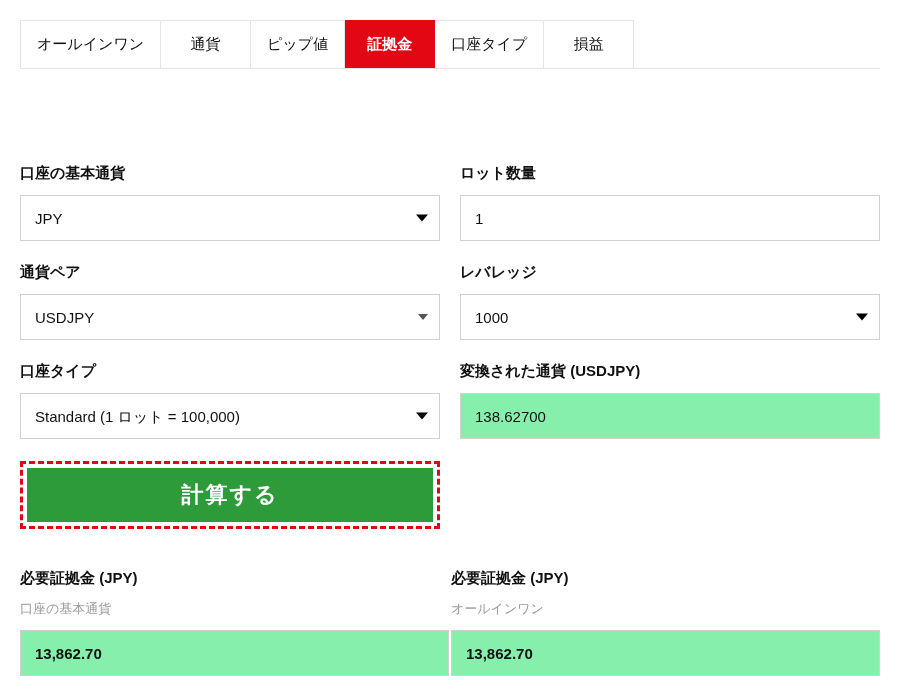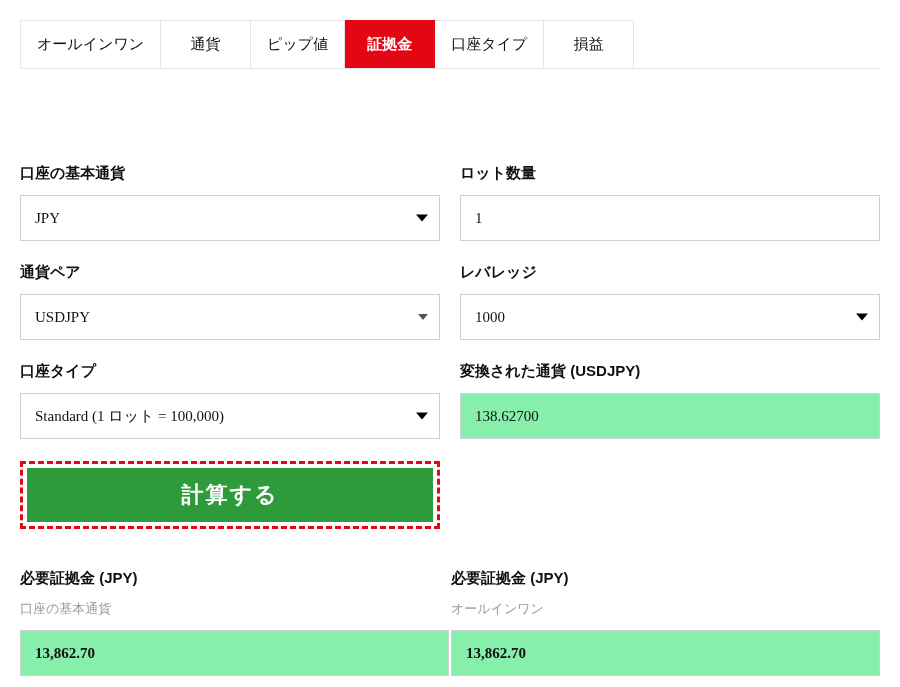--- a/index.html
+++ b/index.html
@@ -52,21 +52,20 @@
       padding: 12px 14px;
       border: 1px solid #d0d0d0;
       font-size: 15px;
       color: #111;
       background: #fff;
       height: 46px;
       line-height: 1;
       display: flex;
       align-items: center;
       font-weight: 500;
-      font-family: Liberation Serif, serif;
     }
     .input-box.select { padding-right: 36px; cursor: pointer; }
     .input-box.readonly { background: #86efac; }
     .caret {
       position: absolute;
       right: 12px;
       top: 50%;
       transform: translateY(-50%);
       pointer-events: none;
     }

